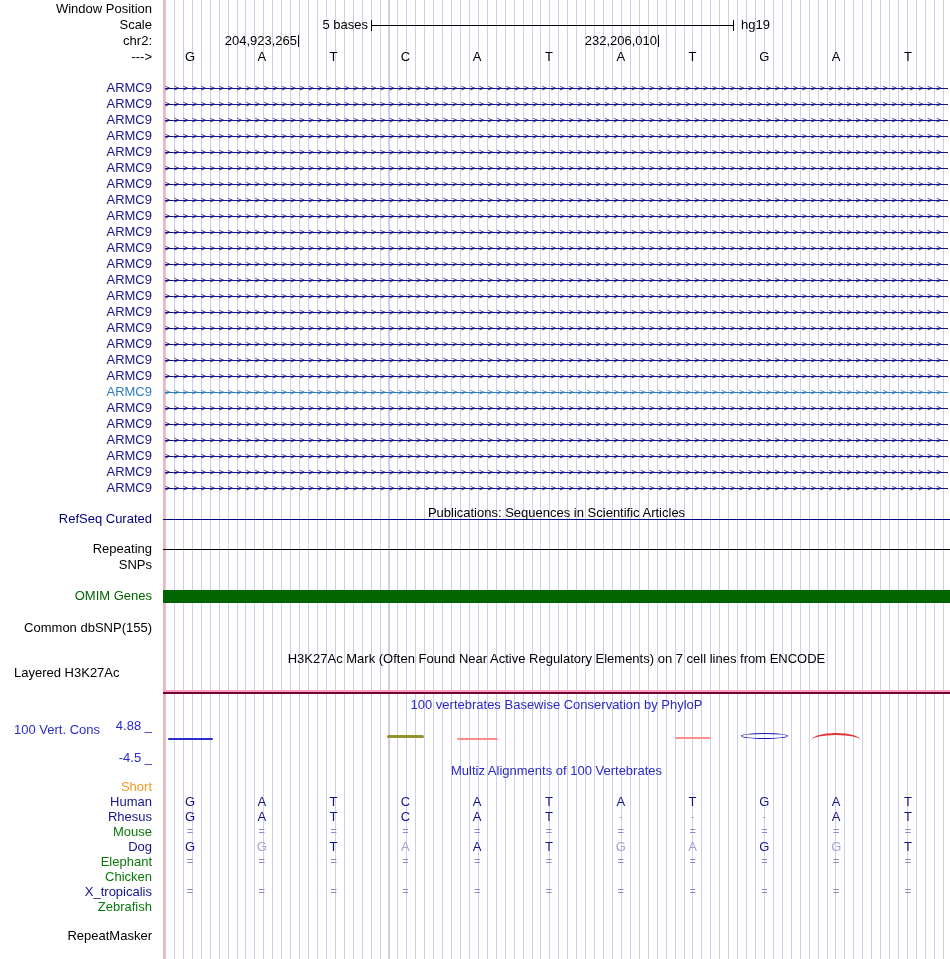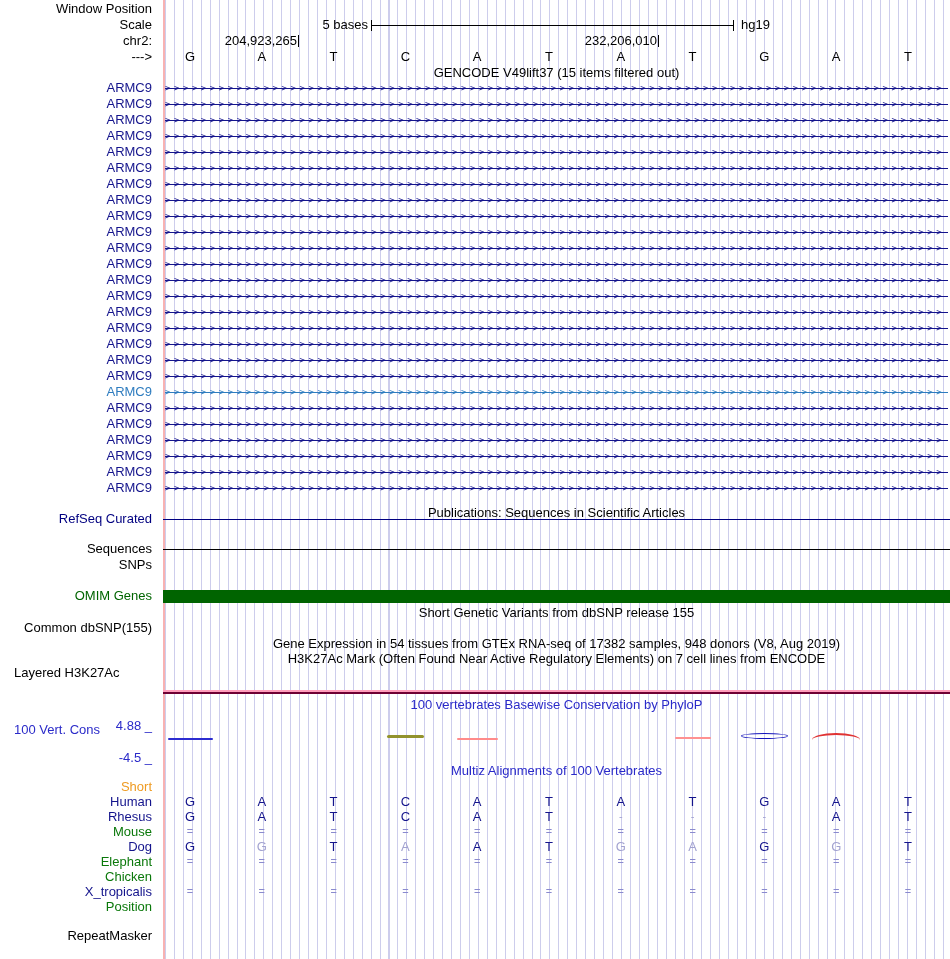--- a/index.html
+++ b/index.html
@@ -94,21 +94,20 @@
       <div class="bcell" style="left: 369.4px; top: 49px;">C</div>
       <div class="bcell" style="left: 441.2px; top: 49px;">A</div>
       <div class="bcell" style="left: 513px; top: 49px;">T</div>
       <div class="bcell" style="left: 584.8px; top: 49px;">A</div>
       <div class="bcell" style="left: 656.6px; top: 49px;">T</div>
       <div class="bcell" style="left: 728.4px; top: 49px;">G</div>
       <div class="bcell" style="left: 800.2px; top: 49px;">A</div>
       <div class="bcell" style="left: 872px; top: 49px;">T</div>
     </div>
 
-  <div class="ctitle" style="top:65px">GENCODE V49lift37 (15 items filtered out)</div>
   <div id="gene-rows">
       <div class="generow" style="top: 80px;">
         <div class="glabel" style="color: rgb(20, 20, 140);">ARMC9</div>
         <div class="arrows">
           <div class="linebg" style="background: rgb(20, 20, 140);"></div>
           <div class="chev" style="color: rgb(20, 20, 140);">&gt;&gt;&gt;&gt;&gt;&gt;&gt;&gt;&gt;&gt;&gt;&gt;&gt;&gt;&gt;&gt;&gt;&gt;&gt;&gt;&gt;&gt;&gt;&gt;&gt;&gt;&gt;&gt;&gt;&gt;&gt;&gt;&gt;&gt;&gt;&gt;&gt;&gt;&gt;&gt;&gt;&gt;&gt;&gt;&gt;&gt;&gt;&gt;&gt;&gt;&gt;&gt;&gt;&gt;&gt;&gt;&gt;&gt;&gt;&gt;&gt;&gt;&gt;&gt;&gt;&gt;&gt;&gt;&gt;&gt;&gt;&gt;&gt;&gt;&gt;&gt;&gt;&gt;&gt;&gt;&gt;&gt;&gt;&gt;&gt;&gt;&gt;</div>
         </div>
       </div>
       <div class="generow" style="top: 96px;">
         <div class="glabel" style="color: rgb(20, 20, 140);">ARMC9</div>
@@ -284,32 +283,30 @@
           <div class="linebg" style="background: rgb(20, 20, 140);"></div>
           <div class="chev" style="color: rgb(20, 20, 140);">&gt;&gt;&gt;&gt;&gt;&gt;&gt;&gt;&gt;&gt;&gt;&gt;&gt;&gt;&gt;&gt;&gt;&gt;&gt;&gt;&gt;&gt;&gt;&gt;&gt;&gt;&gt;&gt;&gt;&gt;&gt;&gt;&gt;&gt;&gt;&gt;&gt;&gt;&gt;&gt;&gt;&gt;&gt;&gt;&gt;&gt;&gt;&gt;&gt;&gt;&gt;&gt;&gt;&gt;&gt;&gt;&gt;&gt;&gt;&gt;&gt;&gt;&gt;&gt;&gt;&gt;&gt;&gt;&gt;&gt;&gt;&gt;&gt;&gt;&gt;&gt;&gt;&gt;&gt;&gt;&gt;&gt;&gt;&gt;&gt;&gt;&gt;</div>
         </div>
       </div>
     </div>
 
   <div class="lab refseq" style="top:511px">RefSeq Curated</div>
   <div class="hline" id="refseq-line" style="top:519px"></div>
 
   <div class="ctitle" style="top:505px">Publications: Sequences in Scientific Articles</div>
-  <div class="lab" style="top:541px">Sequences</div>
+  <div class="lab" style="top:541px">Repeating</div>
   <div class="hline" id="seq-line" style="top:549px"></div>
 
   <div class="lab" style="top:557px">SNPs</div>
 
   <div class="lab dgreen" style="top:588px">OMIM Genes</div>
   <div id="omim-bar" style="top:590px"></div>
 
-  <div class="ctitle" style="top:605px">Short Genetic Variants from dbSNP release 155</div>
   <div class="lab" style="top:620px">Common dbSNP(155)</div>
 
-  <div class="ctitle" style="top:636px">Gene Expression in 54 tissues from GTEx RNA-seq of 17382 samples, 948 donors (V8, Aug 2019)</div>
   <div class="ctitle" style="top:651px">H3K27Ac Mark (Often Found Near Active Regulatory Elements) on 7 cell lines from ENCODE</div>
   <div class="lab left" style="top:665px">Layered H3K27Ac</div>
   <div class="hline" id="h3k-pink" style="top:690px"></div>
   <div class="hline" id="h3k-maroon" style="top:692px"></div>
 
   <div class="ctitle blue" style="top:697px">100 vertebrates Basewise Conservation by PhyloP</div>
   <div class="lab blue" style="top:718px">4.88 _</div>
   <div class="lab left blue" style="top:722px">100 Vert. Cons</div>
   <div class="lab blue" style="top:750px">-4.5 _</div>
   <div id="cons-segs">
@@ -407,18 +404,18 @@
         <div class="acell e" style="left: 369.4px;">=</div>
         <div class="acell e" style="left: 441.2px;">=</div>
         <div class="acell e" style="left: 513px;">=</div>
         <div class="acell e" style="left: 584.8px;">=</div>
         <div class="acell e" style="left: 656.6px;">=</div>
         <div class="acell e" style="left: 728.4px;">=</div>
         <div class="acell e" style="left: 800.2px;">=</div>
         <div class="acell e" style="left: 872px;">=</div>
       </div>
       <div class="arow" style="top: 899px;">
-        <div class="alabel green">Position</div>
+        <div class="alabel green">Zebrafish</div>
       </div>
     </div>
 
   <div class="lab" style="top:928px">RepeatMasker</div>
 </div>
 
 </body></html>

